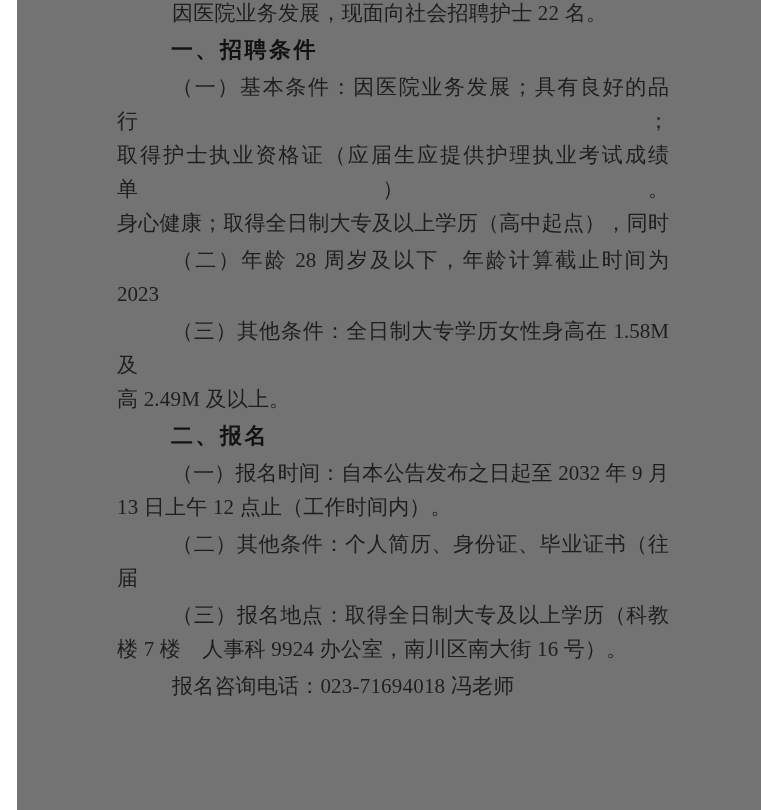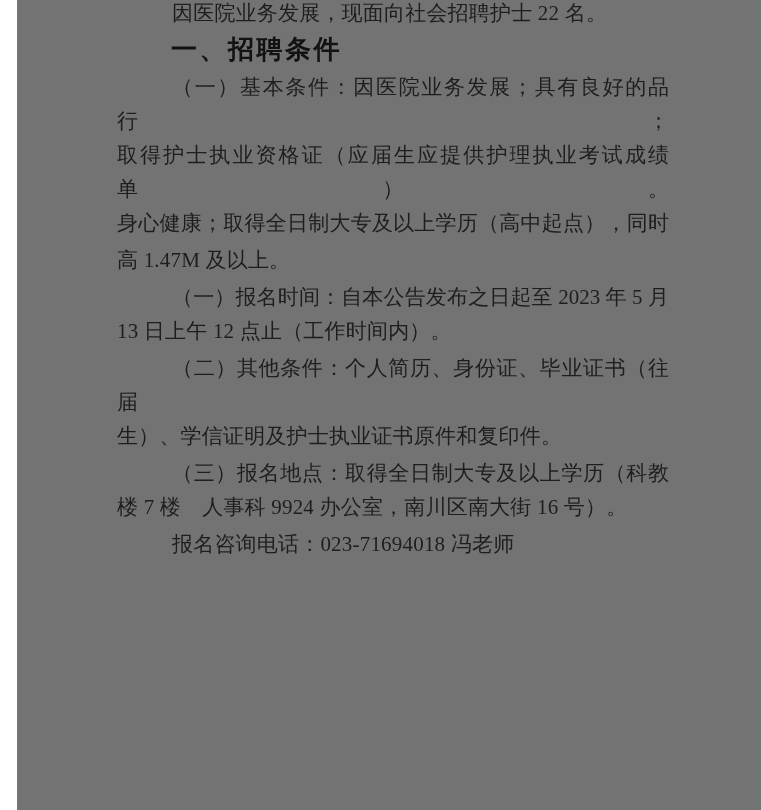--- a/index.html
+++ b/index.html
@@ -31,23 +31,23 @@
     white-space: normal;
     text-align: justify;
     text-align-last: justify;
     text-justify: inter-character;
     letter-spacing: 0;
   }
   
   .line.ind { text-indent: 55px; }
   
   .line.h {
-    font-family: Liberation Serif, serif;
+    font-family: Liberation Sans, sans-serif;
     font-weight: 700;
-    font-size: 26px;
+    font-size: 22px;
     color: #121212;
     letter-spacing: 2.5px;
     text-indent: 54px;
   }
 </style>
 </head>
 <body>
 
 <div class="page">
   <div class="content">
@@ -60,35 +60,39 @@
       <div class="line h">一、招聘条件</div>
     </div>
 
     <div class="para">
       <div class="line j ind">（一）基本条件：因医院业务发展；具有良好的品行；</div>
       <div class="line j">取得护士执业资格证（应届生应提供护理执业考试成绩单）。</div>
       <div class="line j">身心健康；取得全日制大专及以上学历（高中起点），同时</div>
     </div>
 
     <div class="para">
+      <div class="line j ind">（二）年龄 28 周岁及以下，年龄计算截止时间为 2023</div>
     </div>
 
     <div class="para">
-      <div class="line">高 1.47M 及以上。</div>
+      <div class="line j ind">（三）其他条件：全日制大专学历女性身高在 1.58M 及</div>
+      <div class="line">高 2.49M 及以上。</div>
     </div>
 
+    <div class="para">
+      <div class="line h">二、报名</div>
+    </div>
 
     <div class="para">
-      <div class="line j ind">（一）报名时间：自本公告发布之日起至 2023 年 5 月</div>
+      <div class="line j ind">（一）报名时间：自本公告发布之日起至 2032 年 9 月</div>
       <div class="line">13 日上午 12 点止（工作时间内）。</div>
     </div>
 
     <div class="para">
       <div class="line j ind">（二）其他条件：个人简历、身份证、毕业证书（往届</div>
-      <div class="line">生）、学信证明及护士执业证书原件和复印件。</div>
     </div>
 
     <div class="para">
       <div class="line j ind">（三）报名地点：取得全日制大专及以上学历（科教</div>
       <div class="line">楼 7 楼　人事科 9924 办公室，南川区南大街 16 号）。</div>
     </div>
 
     <div class="para">
       <div class="line ind">报名咨询电话：023-71694018 冯老师</div>
     </div>

